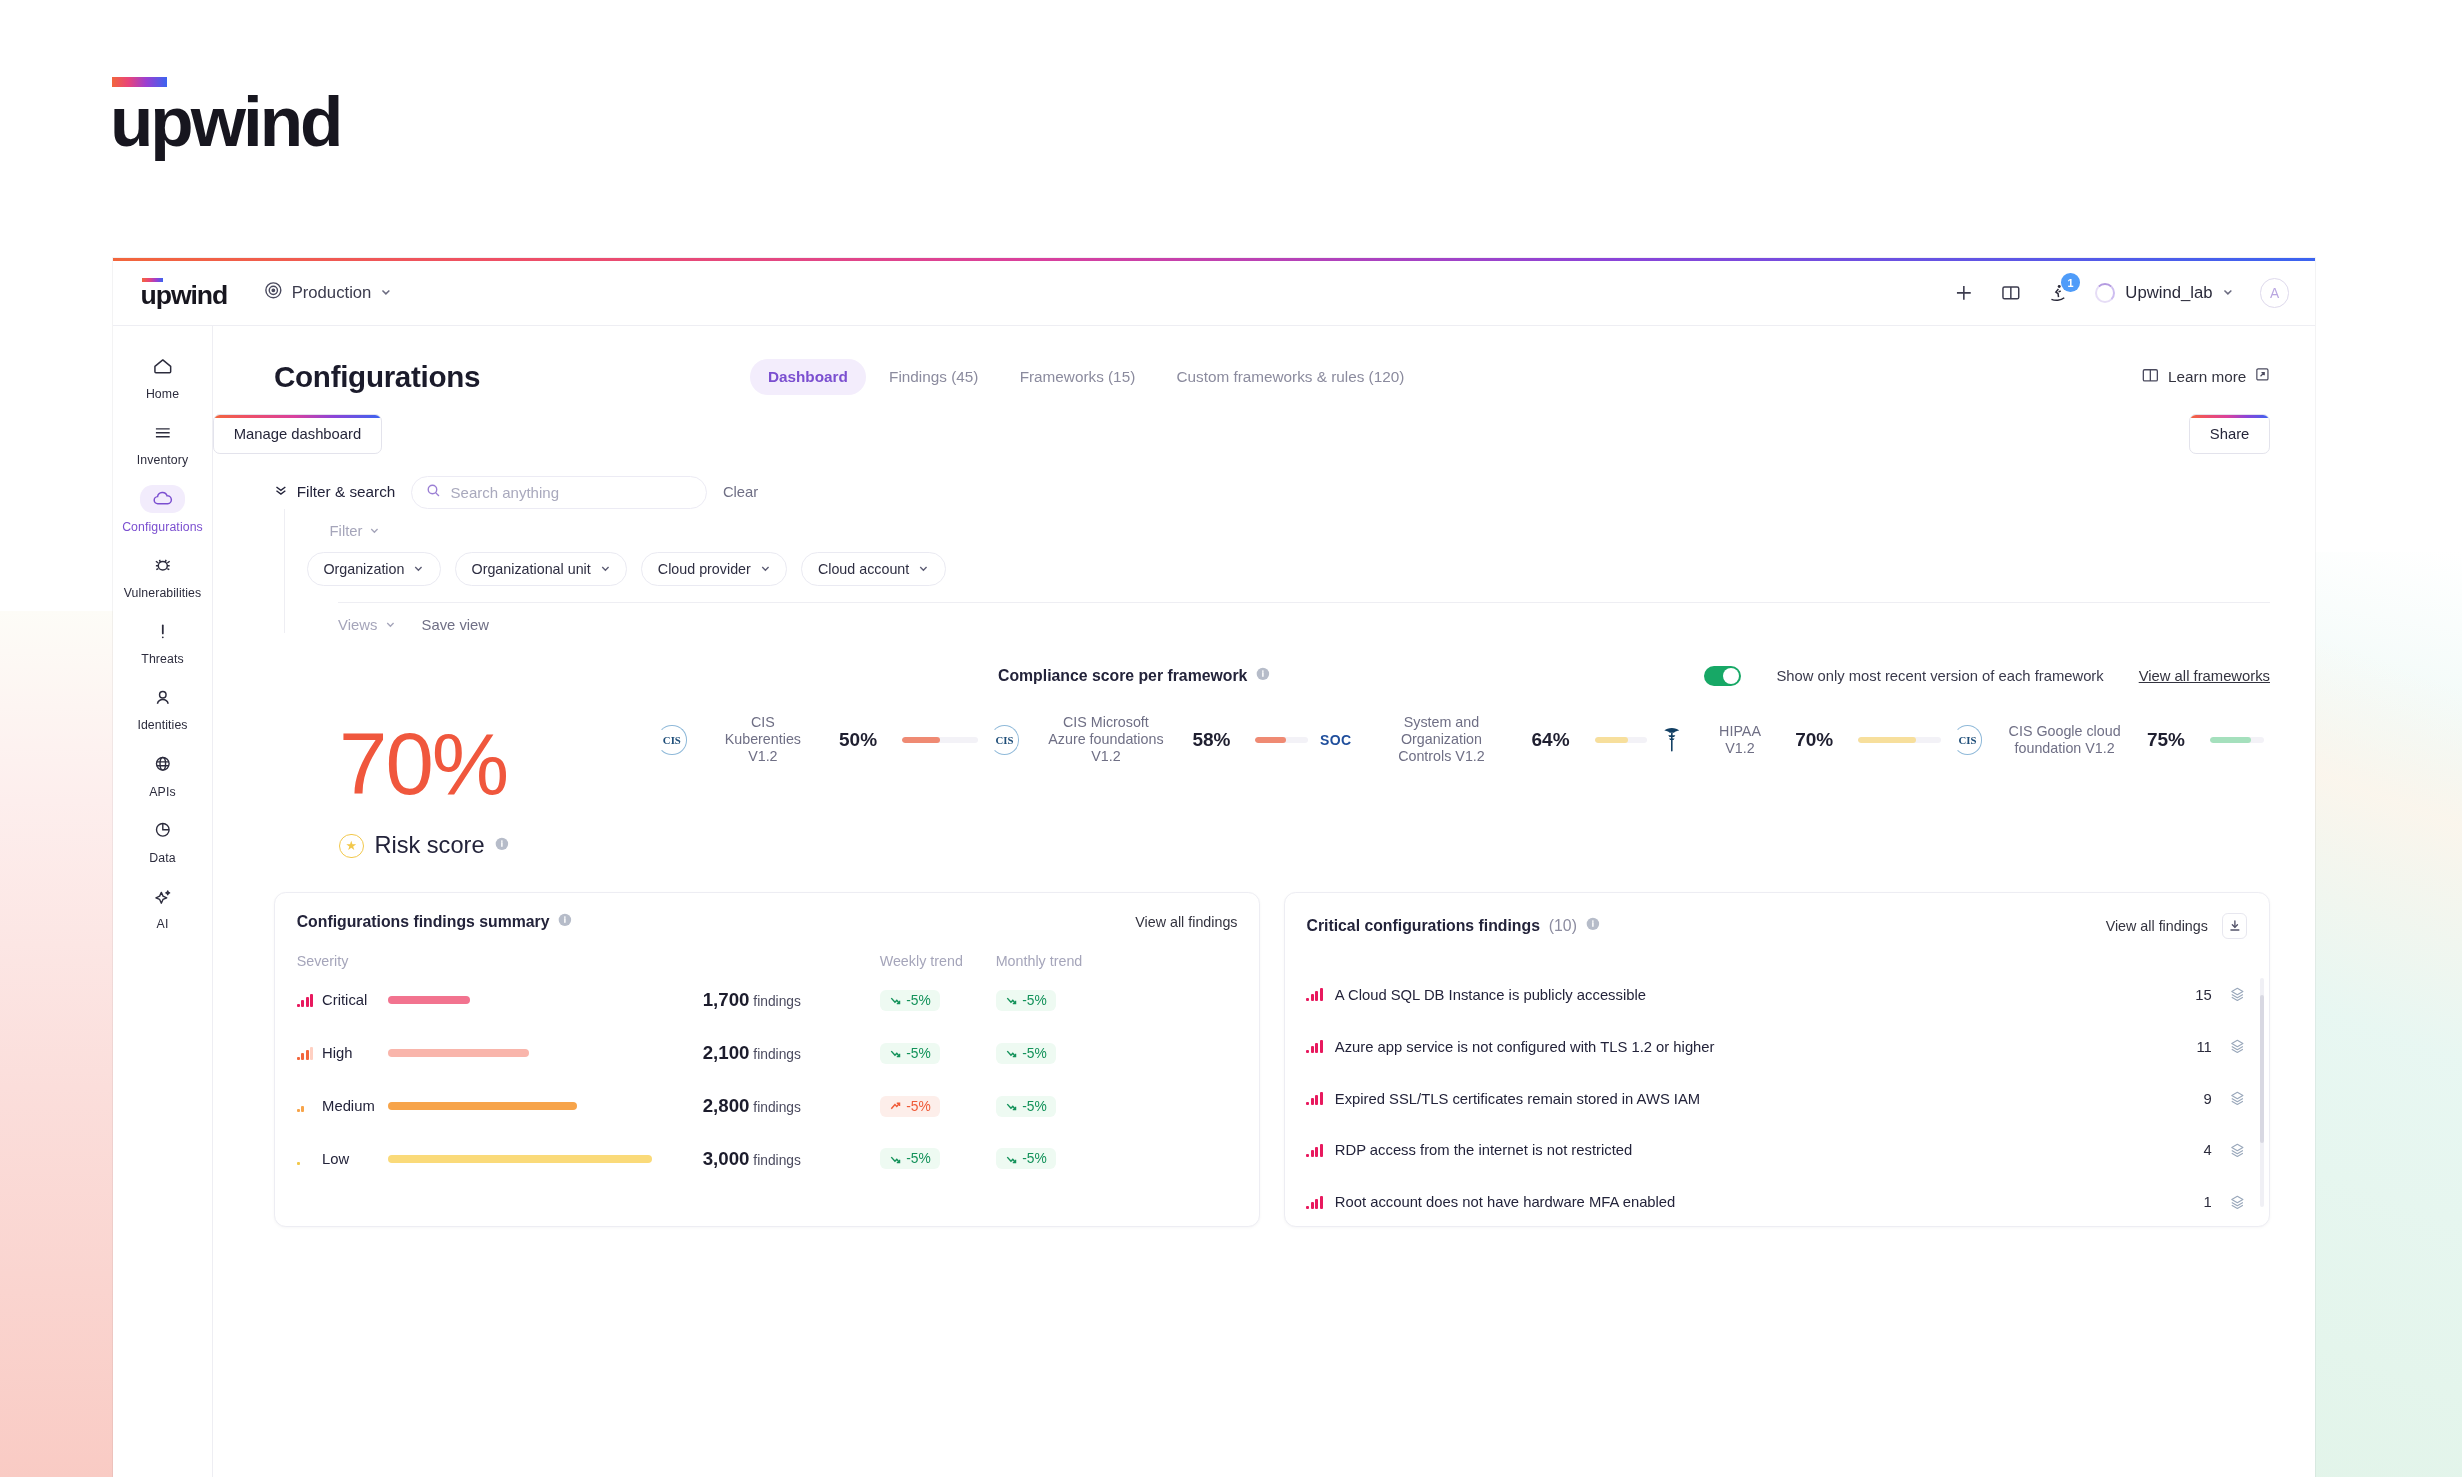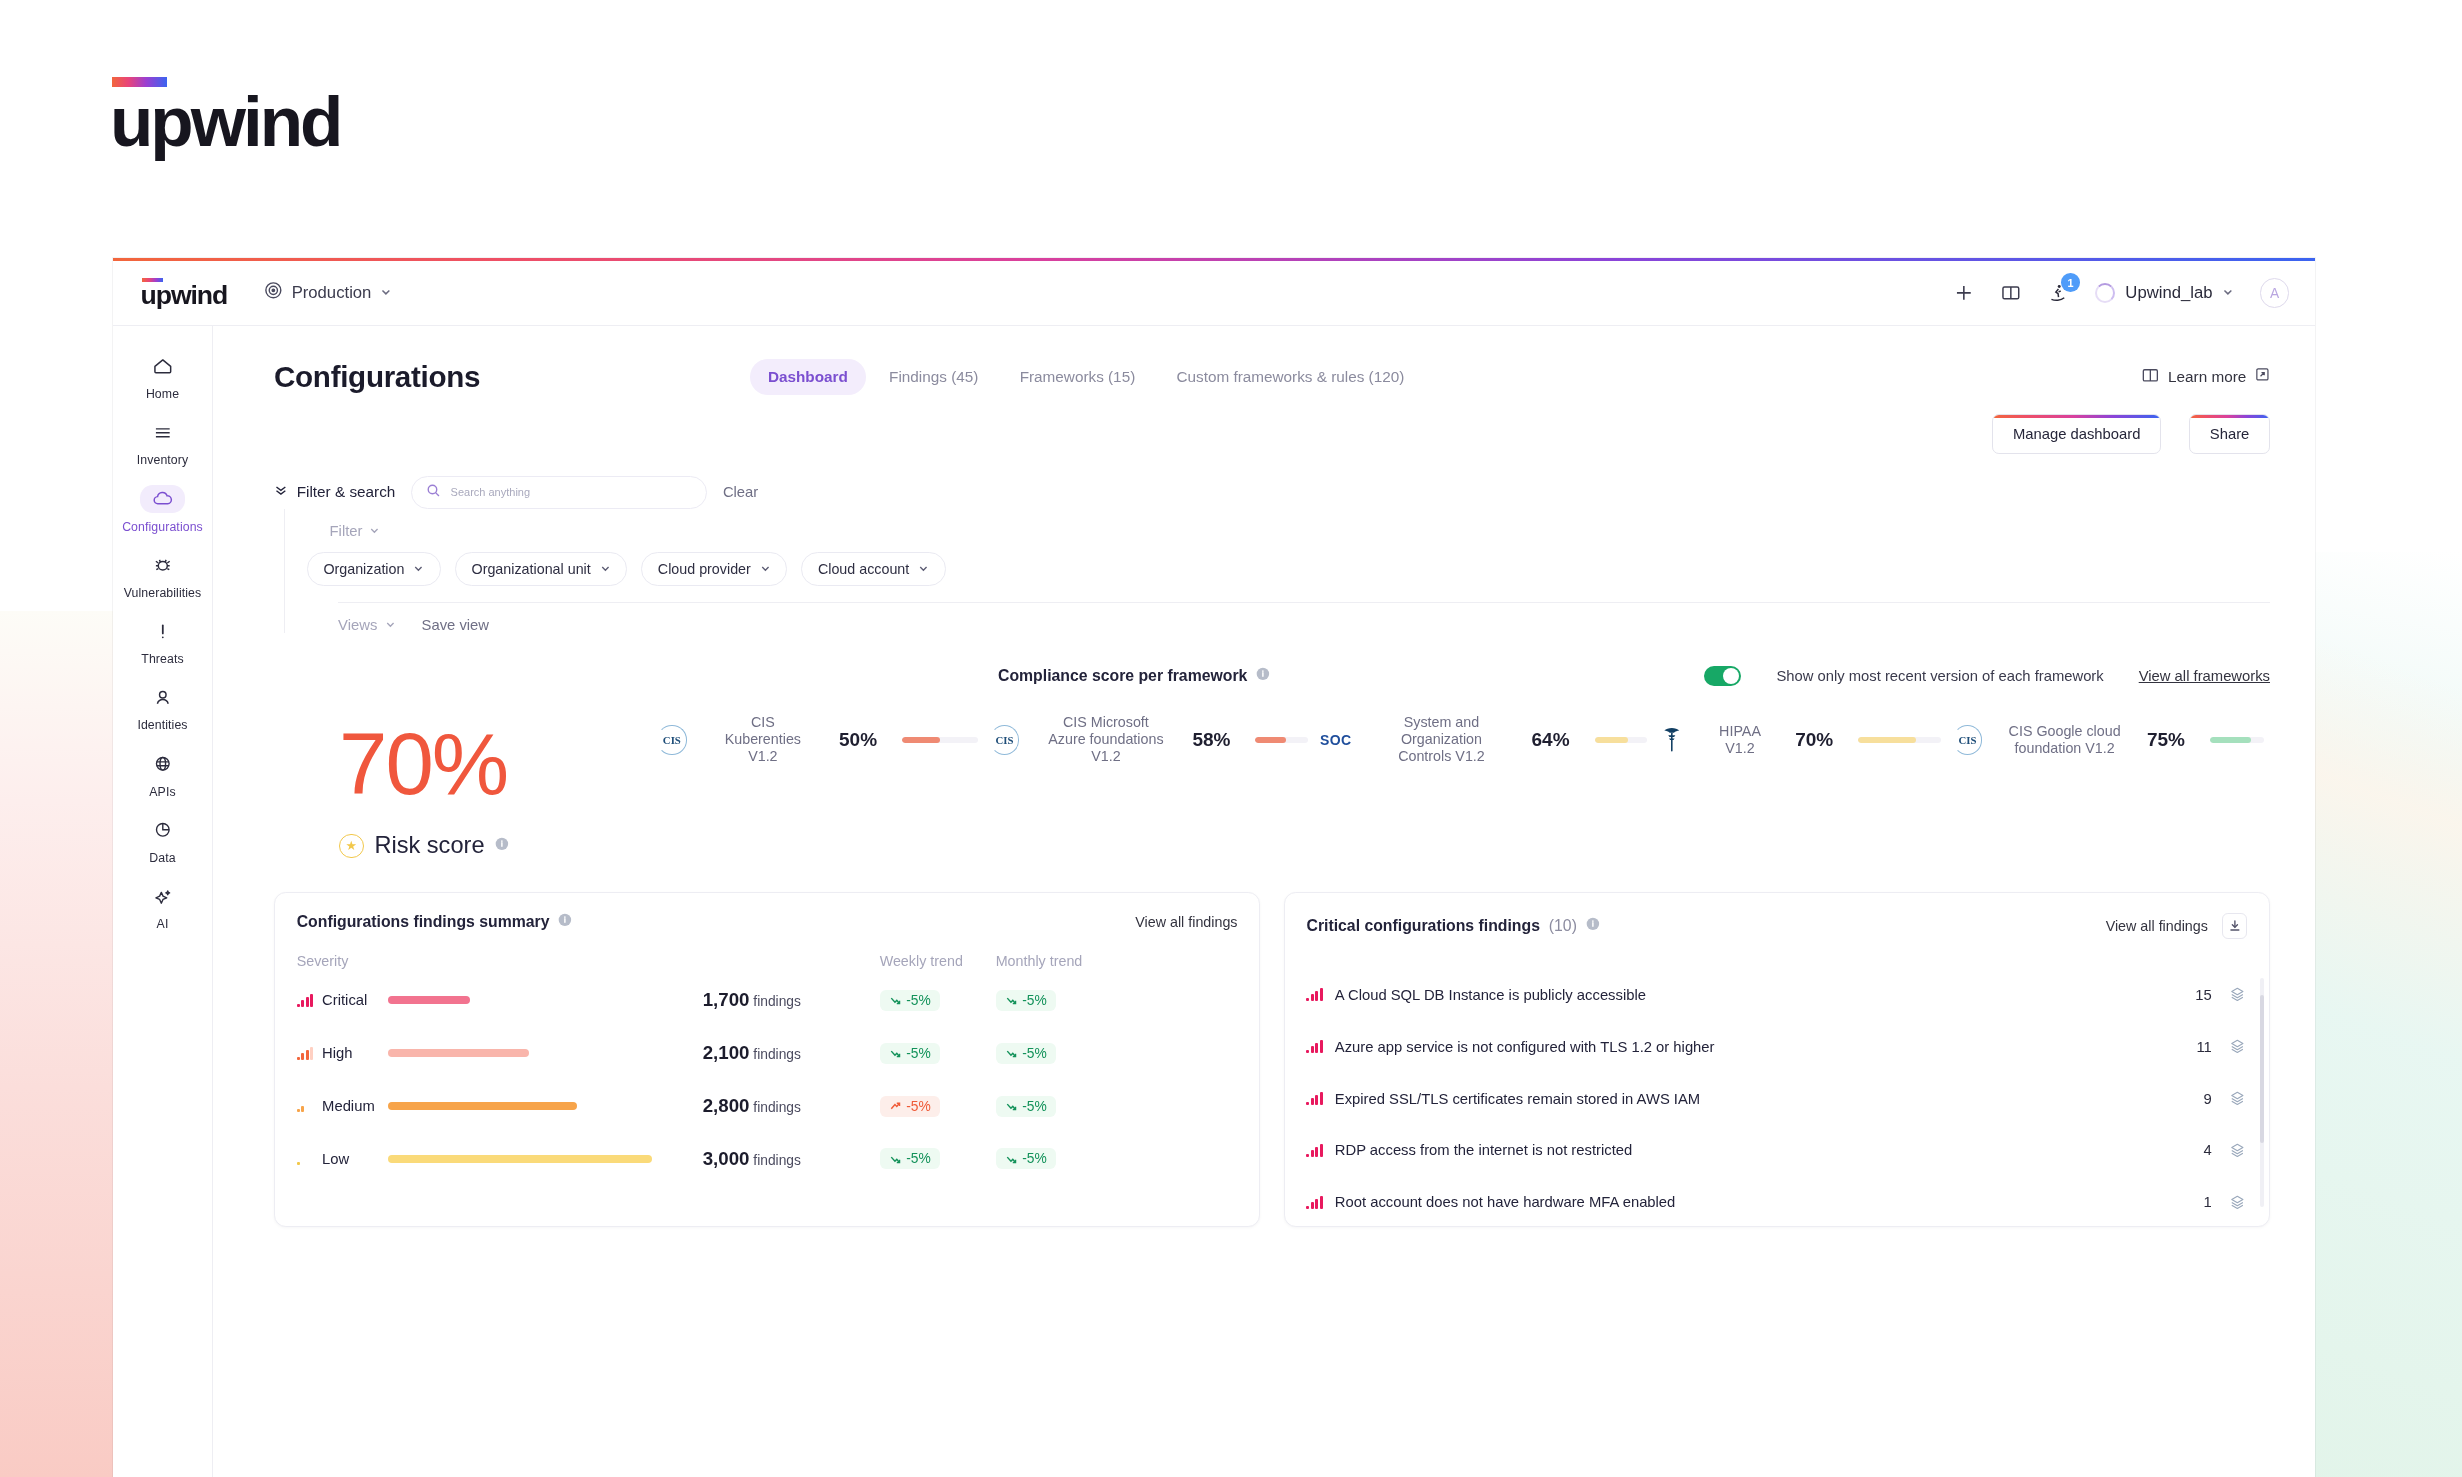--- a/index.html
+++ b/index.html
@@ -99,39 +99,39 @@
   .page-head{display:flex;align-items:center;padding:33px 45px 0 61px;}
   .page-title{font-size:29.6px;font-weight:700;letter-spacing:-0.3px;}
   .tabs{display:flex;align-items:center;gap:5.9px;margin-left:270px;}
   .tab{
     padding:8.9px 17.7px;border-radius:17.7px;font-size:15.3px;color:#8b8b9e;cursor:pointer;white-space:nowrap;
   }
   .tab.active{background:#f3edfc;color:#7b4fd0;font-weight:600;}
   .learn{
     margin-left:auto;display:flex;align-items:center;gap:8.9px;font-size:15.3px;color:#33333f;cursor:pointer;
   }
-  .btn-row{display:flex;justify-content:flex-end;gap:28px;padding:19.7px 45px 0 0;}
+  .btn-row{display:flex;justify-content:space-between;gap:6px;padding:19.7px 45px 0 0;}
   .gbtn{
     position:relative;border:1px solid #e3e3ec;border-radius:6.9px;background:#fff;
     padding:10.8px 19.7px;font-size:14.8px;color:#26263a;cursor:pointer;overflow:hidden;
   }
   .gbtn::before{
     content:"";position:absolute;left:0;right:0;top:0;height:3px;
     background:linear-gradient(90deg,#f2663c 0%,#ee4f66 20%,#d9409d 48%,#8b44d8 72%,#3b64f0 100%);
   }
 
   
   .filterwrap{padding:21.7px 45px 0 61px;}
   .filter-row1{display:flex;align-items:center;gap:15.8px;}
   .fs-label{display:flex;align-items:center;gap:8.9px;font-size:15.3px;color:#23233a;cursor:pointer;}
   .search{
     display:flex;align-items:center;gap:9.9px;width:296px;height:33px;
     border:1px solid #ecebf4;border-radius:16.7px;padding:0 13.8px;background:#fff;
   }
-  .search input{border:none;outline:none;font-size:11px;color:#30304a;width:100%;font-family:inherit;background:transparent;}
+  .search input{border:none;outline:none;font-size:15px;color:#30304a;width:100%;font-family:inherit;background:transparent;}
   .search input::placeholder{color:#a9a9bd;}
   .clear{font-size:14.8px;color:#6f6f85;cursor:pointer;}
   .filter-inner{border-left:1px solid #eeeef3;margin-left:9.9px;padding:13.8px 0 0 21.7px;}
   .flabel{display:flex;align-items:flex-end;gap:6.9px;font-size:14.8px;color:#a5a5ba;cursor:pointer;padding-left:23px;}
   .pills{display:flex;gap:13.8px;margin-top:13.8px;}
   .pill{
     border:1px solid #eaeaf2;border-radius:16.7px;padding:7.9px 15.8px;font-size:14.3px;color:#2e2e42;
     display:flex;align-items:center;gap:8.9px;cursor:pointer;background:#fff;
   }
   .views-sep{border-top:1px solid #eeeef3;margin:15.8px 0 0 31.5px;}

